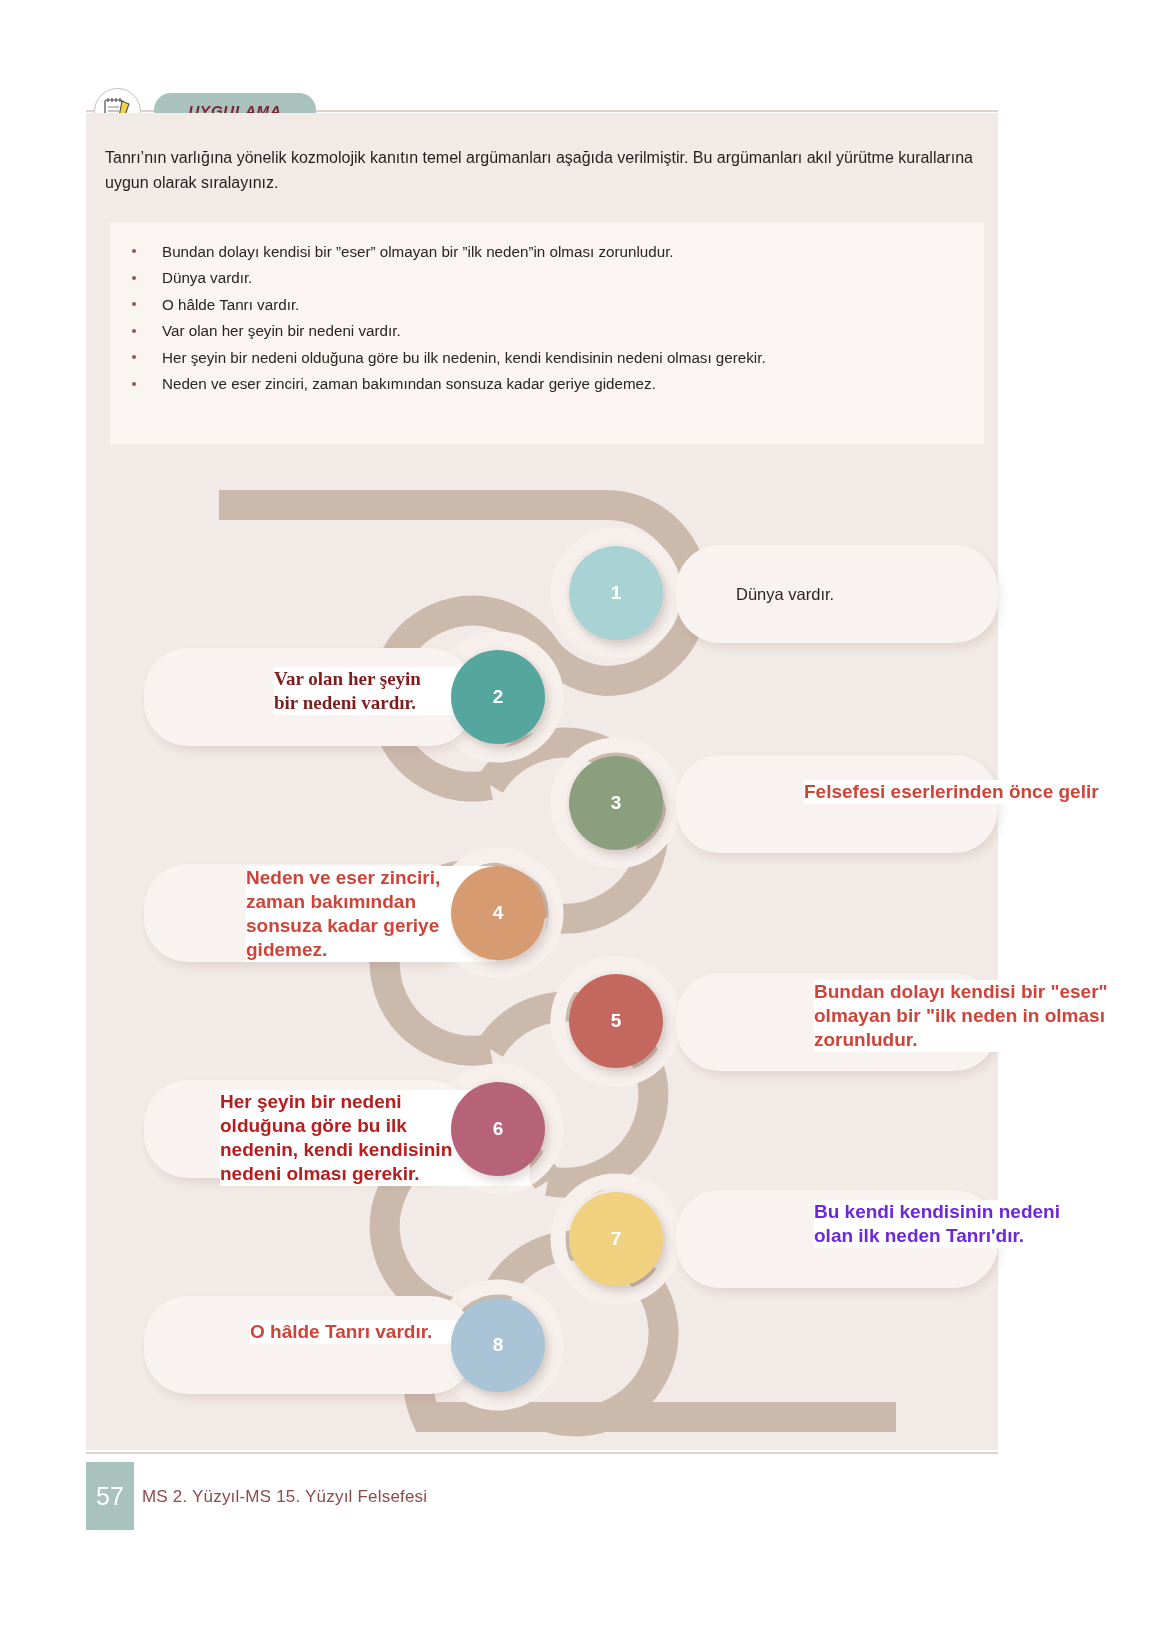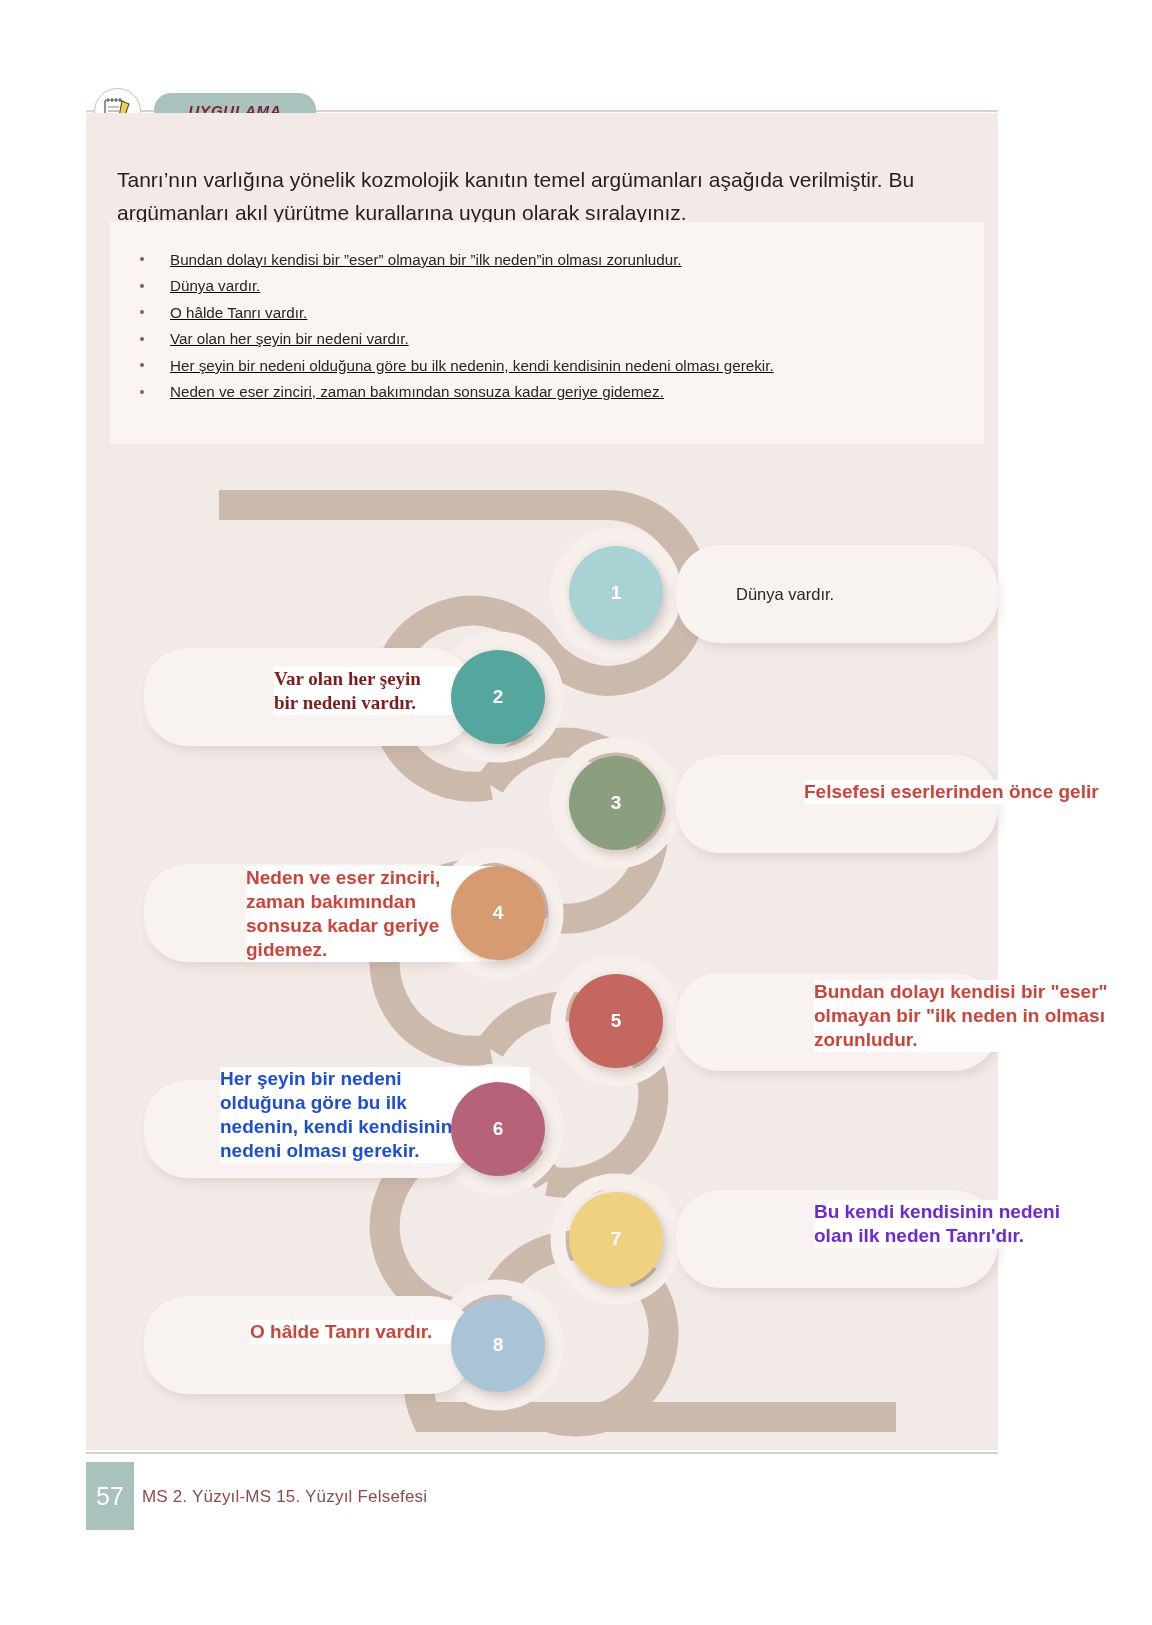--- a/index.html
+++ b/index.html
@@ -43,33 +43,33 @@
     background:#a9c2bd;
     display:flex;align-items:center;justify-content:center;
   }
   .hdr-pill span{
     color:#7c2233;font-size:15px;font-weight:bold;font-style:italic;
     letter-spacing:.8px;
   }
 
   
   .intro{
-    position:absolute;left:105px;top:164px;width:880px;
-    font-size:21px;line-height:1.55;color:#231f20;margin-left:12px;
+    position:absolute;left:105px;top:146px;width:880px;
+    font-size:16px;line-height:1.55;color:#231f20;
   }
 
   
   .bullets{
     position:absolute;left:110px;top:222px;
     width:874px;height:222px;
     background:#faf5f2;
     padding:0;
   }
   .bullets ul{
-    list-style:none;margin:8px;padding:16px 0 0 0;text-decoration:underline;
+    list-style:none;margin:0;padding:16px 0 0 0;
   }
   .bullets li{
     position:relative;
     font-size:15.2px;line-height:1.0;color:#2a2522;
     padding:0 18px 0 52px;
     height:26.5px;
     display:flex;align-items:center;
   }
   .bullets li .dot{
     position:absolute;left:22px;top:50%;
@@ -252,21 +252,21 @@
           <span>4</span>
         </div>
         <div class="plate" style="left: 590px; top: 503px; width: 322px; height: 98px; background: rgb(248, 243, 240);"></div>
         <div class="answer" style="left: 728px; top: 510px; width: 350px; color: rgb(207, 68, 57);">Bundan dolayı kendisi bir "eser"
 olmayan bir "ilk neden in olması
 zorunludur.</div>
         <div class="node" style="left: 483px; top: 504px; width: 94px; height: 94px; background: rgb(196, 103, 94);">
           <span>5</span>
         </div>
         <div class="plate" style="left: 58px; top: 610px; width: 330px; height: 98px; background: rgb(248, 243, 240);"></div>
-        <div class="answer" style="left: 134px; top: 597px; width: 310px; color: #1d4ed8;">Her şeyin bir nedeni
+        <div class="answer" style="left: 134px; top: 620px; width: 310px; color: #b91c1c;">Her şeyin bir nedeni
 olduğuna göre bu ilk
 nedenin, kendi kendisinin
 nedeni olması gerekir.</div>
         <div class="node" style="left: 365px; top: 612px; width: 94px; height: 94px; background: rgb(182, 99, 122);">
           <span>6</span>
         </div>
         <div class="plate" style="left: 590px; top: 720px; width: 322px; height: 98px; background: rgb(248, 243, 240);"></div>
         <div class="answer" style="left: 728px; top: 730px; width: 320px; color: #6d28d9;">Bu kendi kendisinin nedeni
 olan ilk neden Tanrı'dır.</div>
         <div class="node" style="left: 483px; top: 722px; width: 94px; height: 94px; background: rgb(239, 209, 127);">

